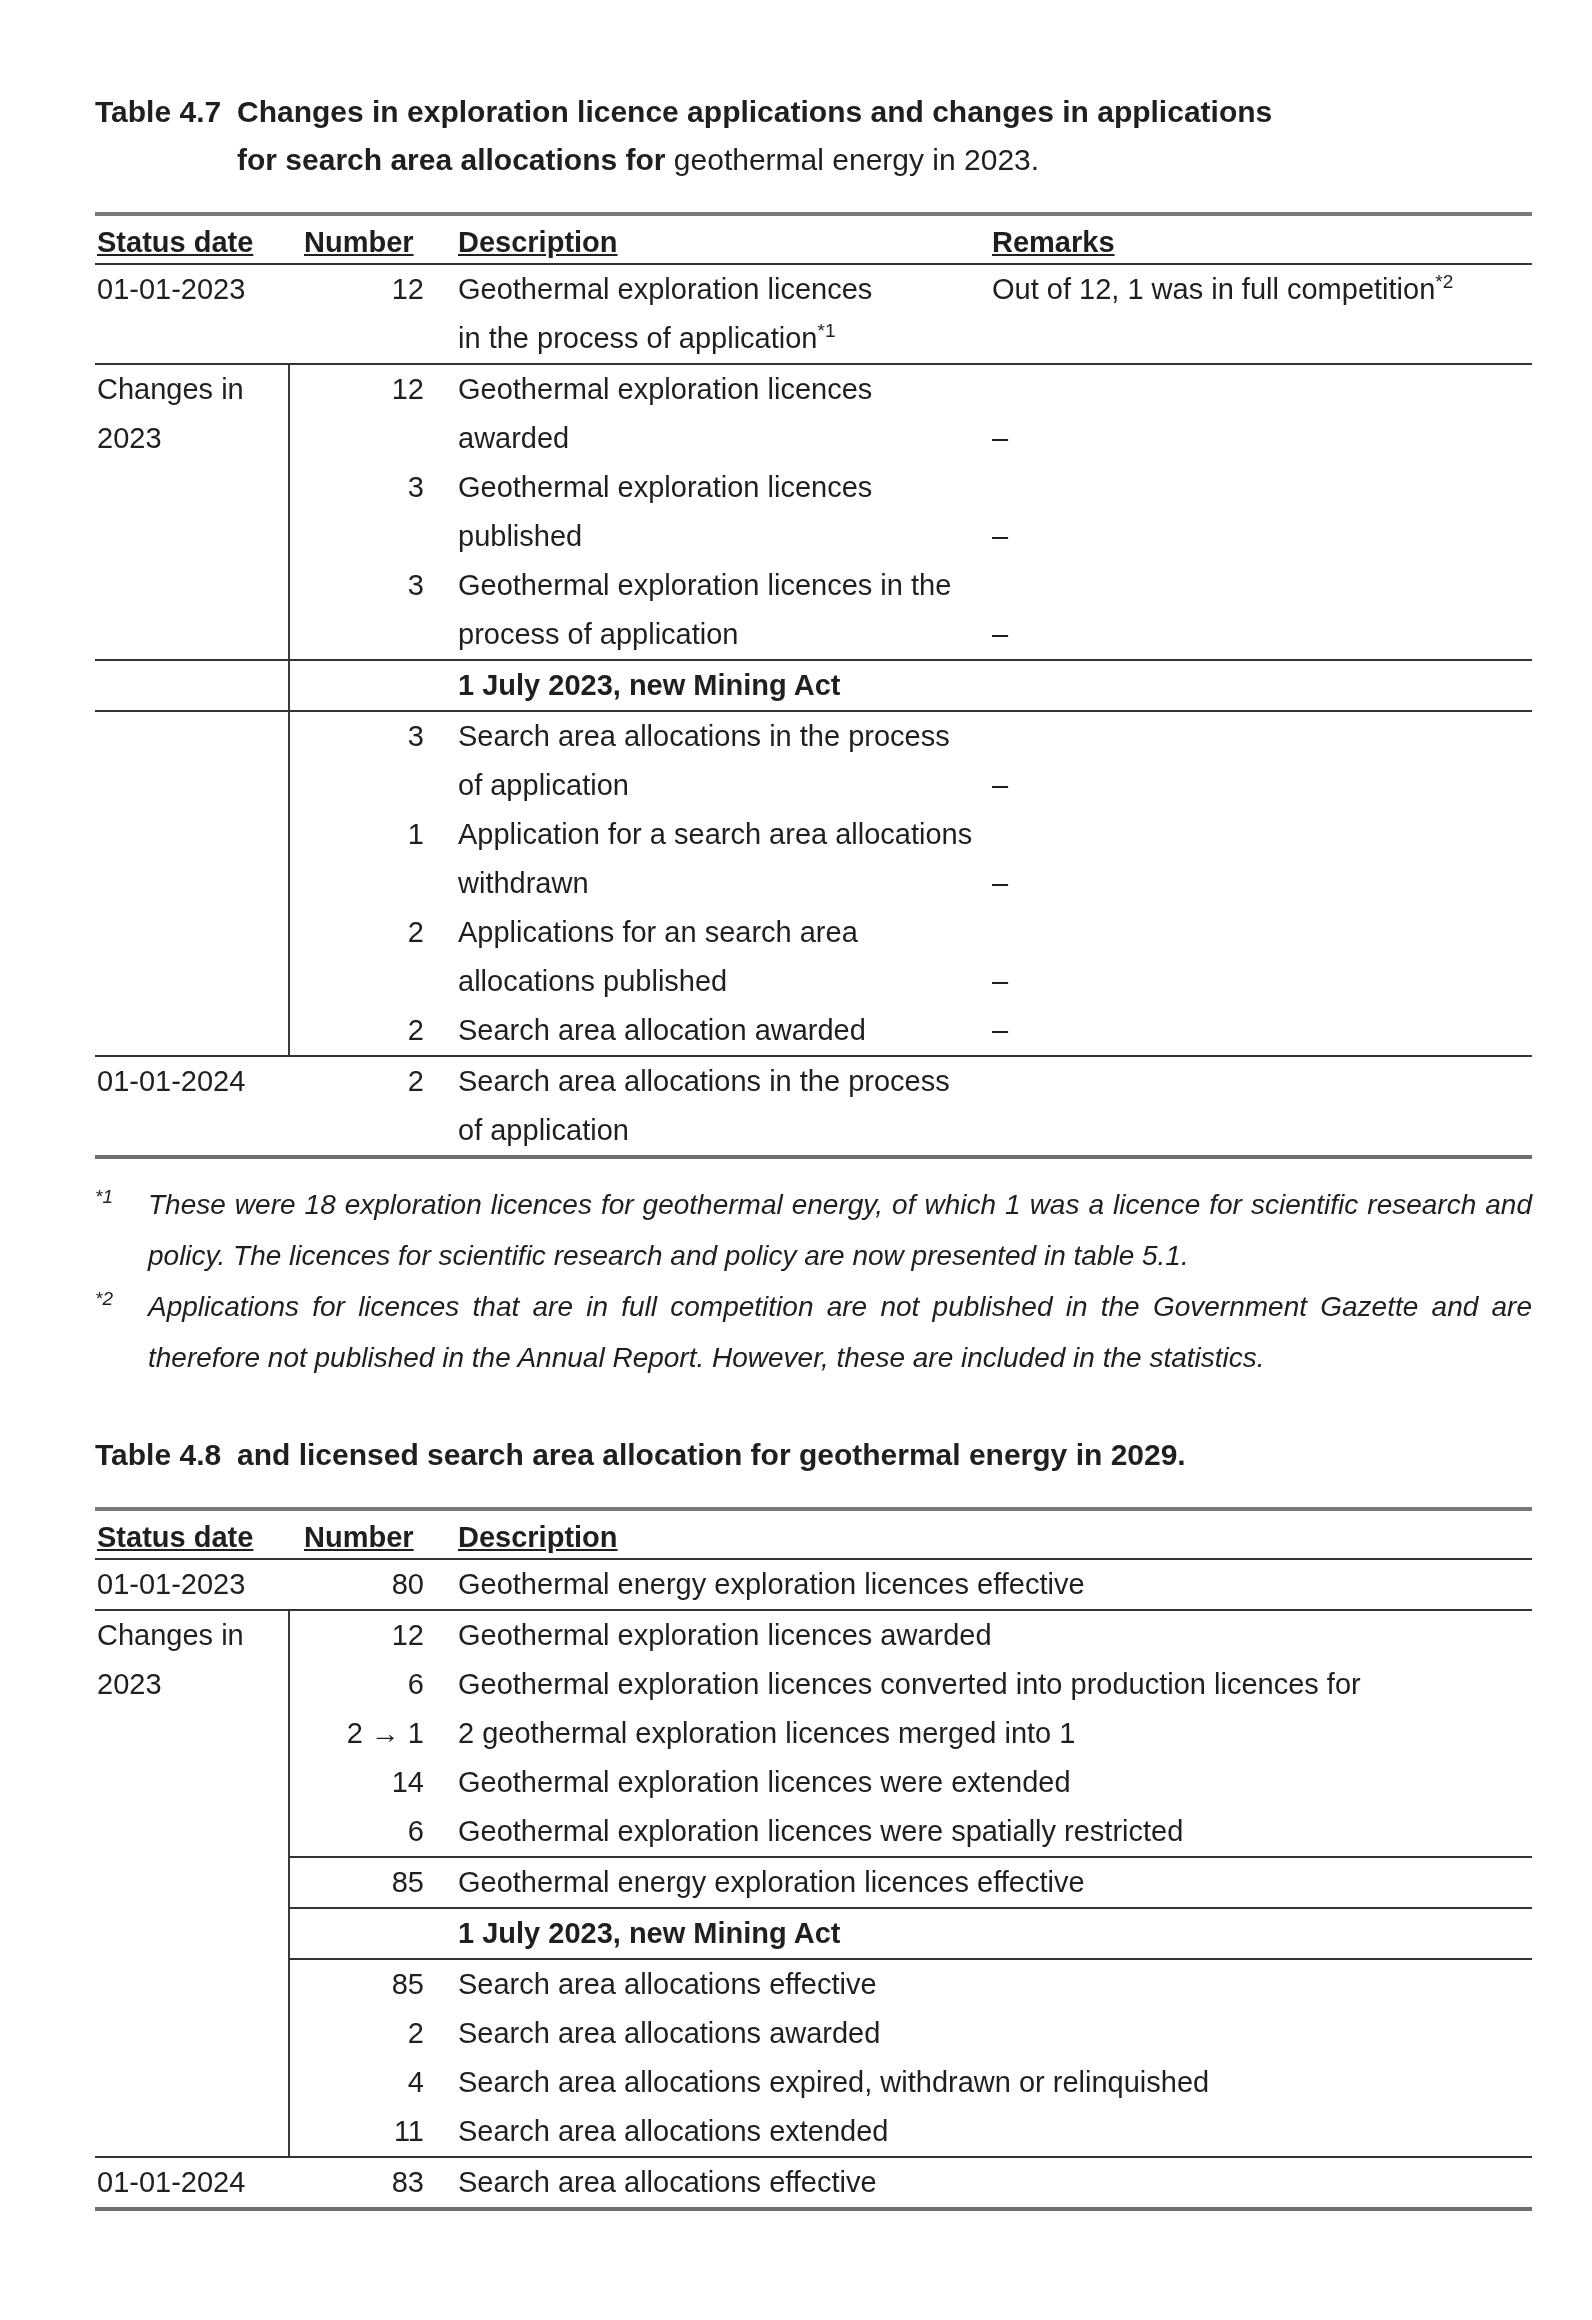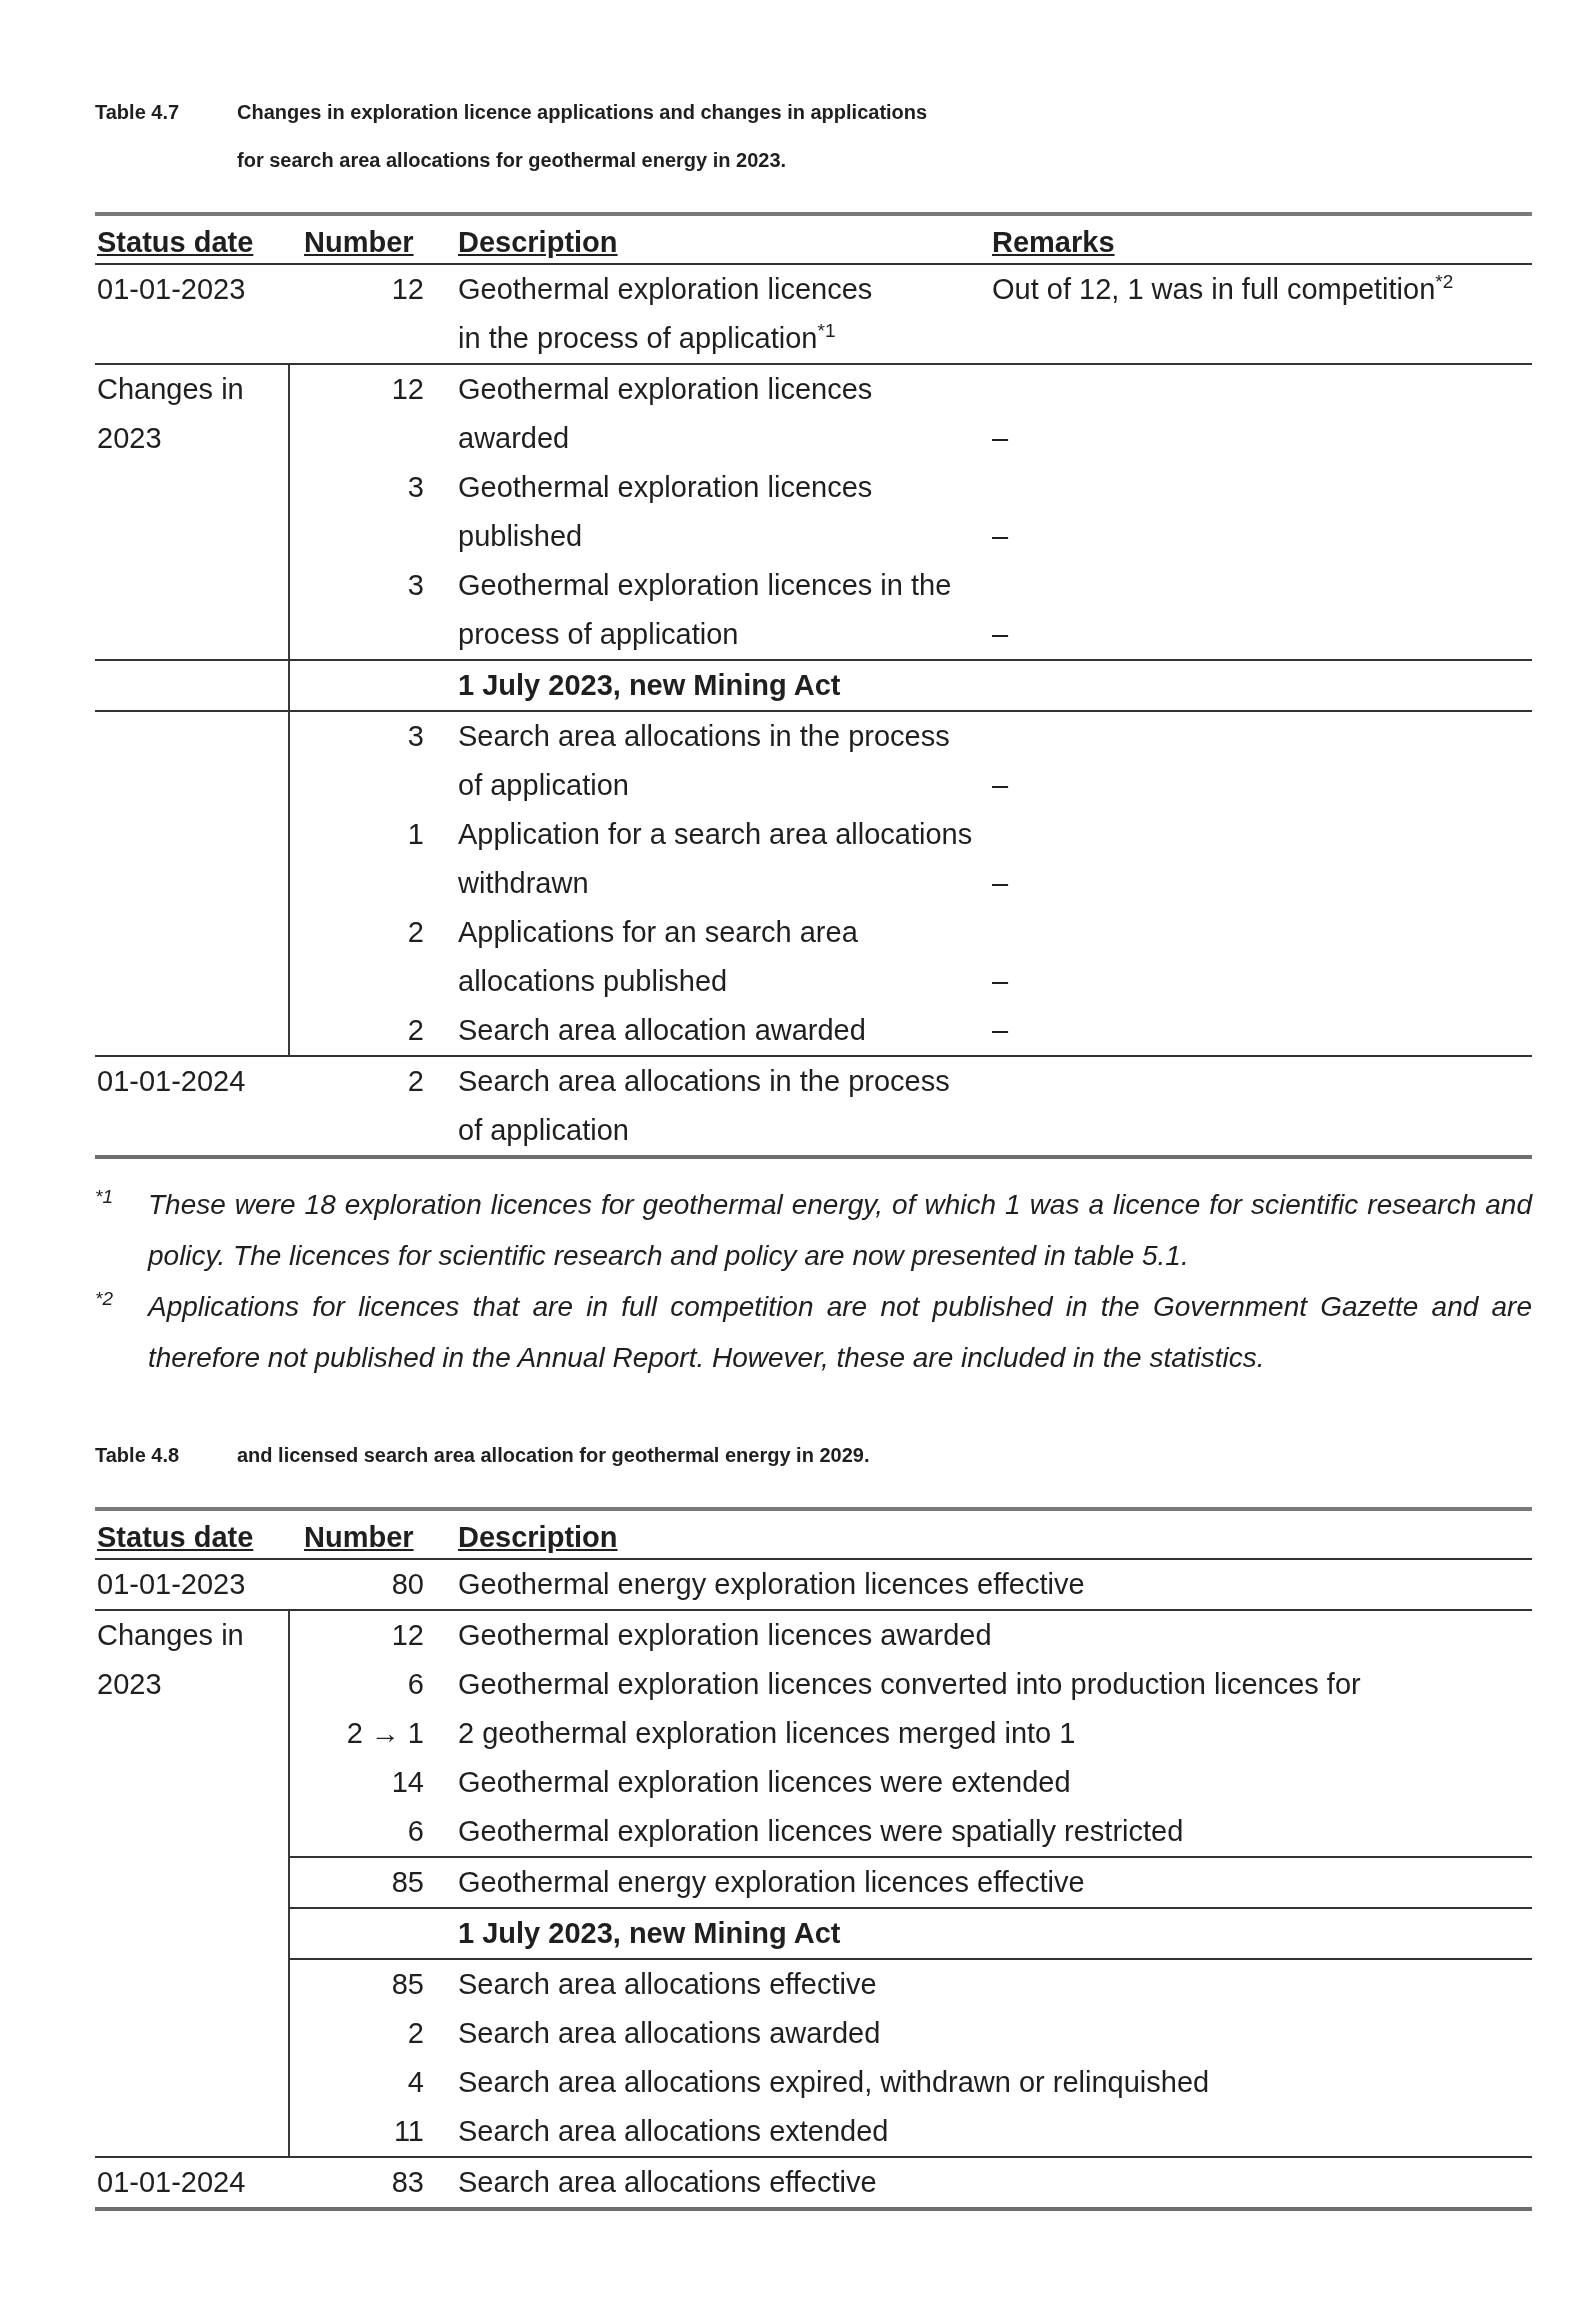--- a/index.html
+++ b/index.html
@@ -6,23 +6,23 @@
   body {
     width:1592px; height:2320px; overflow:hidden;
     background:#ffffff; color:#1f1f1d;
     font-family:"Liberation Sans","DejaVu Sans",sans-serif;
     -webkit-font-smoothing:antialiased;
   }
   .page { padding:88px 0 0 95px; }
   .content { width:1437px; }
 
   
-  .tbl-title { display:flex; font-size:20px; font-weight:bold; line-height:48px; margin-bottom:28px; }
+  .tbl-title { display:flex; font-size:30px; font-weight:bold; line-height:48px; margin-bottom:28px; }
   .tbl-title .tlabel { width:142px; flex:none; }
-  .tbl-title .reg { font-weight:bold; }
+  .tbl-title .reg { font-weight:normal; }
 
   
   .dtable { width:1437px; font-size:29px; }
   .line { display:grid; }
   .t47 .line { grid-template-columns:193px 142px 560px 1fr; }
   .t48 .line { grid-template-columns:193px 142px 1fr; }
   .line > div { line-height:49px; height:49px; white-space:nowrap; overflow:visible; }
   .cs { padding-left:2px; }
   .cn { text-align:right; padding-right:6px; }
   .cd { padding-left:28px; }

